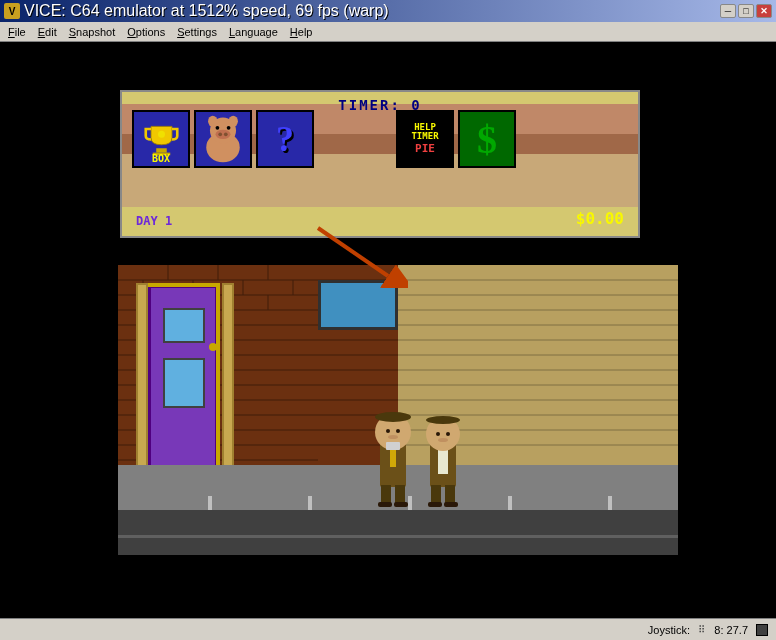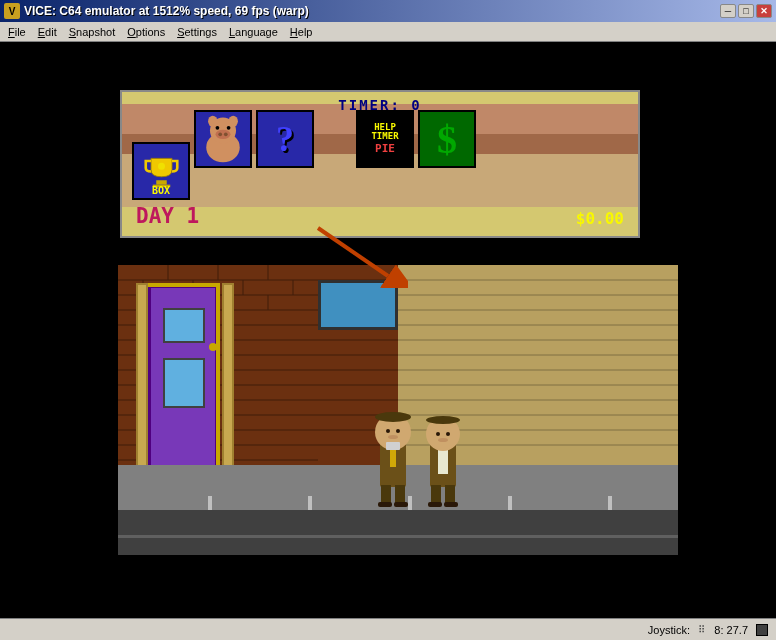--- a/index.html
+++ b/index.html
@@ -34,22 +34,22 @@
       border-radius: 2px;
       font-size: 10px;
       display: flex;
       align-items: center;
       justify-content: center;
       color: #000;
       font-weight: bold;
     }
     .title-bar-text {
       color: #fff;
-      font-size: 12px;
-      font-weight: bold;
+      font-size: 16px;
+      font-weight: normal;
       text-shadow: 1px 1px #000;
     }
     .title-bar-buttons {
       display: flex;
       gap: 2px;
     }
     .tb-btn {
       width: 16px;
       height: 14px;
       border: 1px solid #888;
@@ -184,21 +184,20 @@
       border: 2px solid #000;
       display: flex;
       flex-direction: column;
       align-items: center;
       justify-content: center;
       font-size: 9px;
       font-weight: bold;
       font-family: monospace;
       position: relative;
       overflow: hidden;
-      margin-top: 32px;
     }
 
     .icon-trophy {
       background: #2828a8;
     }
 
     
     .trophy-svg {
       width: 35px;
       height: 35px;
@@ -223,22 +222,22 @@
       align-items: center;
       justify-content: center;
       overflow: hidden;
     }
 
     
     .day-text {
       position: absolute;
       bottom: 8px;
       left: 14px;
-      color: #be185d;
-      font-size: 21px;
+      color: #6d28d9;
+      font-size: 12px;
       font-weight: bold;
       font-family: monospace;
       z-index: 10;
     }
     .money-text {
       position: absolute;
       bottom: 8px;
       right: 14px;
       color: #f8f800;
       font-size: 16px;
@@ -442,20 +441,21 @@
       display: flex;
       flex-direction: column;
       align-items: center;
       justify-content: center;
       color: #f8f800;
       font-size: 8px;
       font-weight: bold;
       font-family: monospace;
       line-height: 1.2;
       text-align: center;
+      margin-left: 40px;
     }
     .help-text-main {
       color: #f8f800;
       font-size: 9px;
       line-height: 1.1;
     }
     .pie-text {
       color: #f04040;
       font-size: 11px;
       font-weight: bold;

